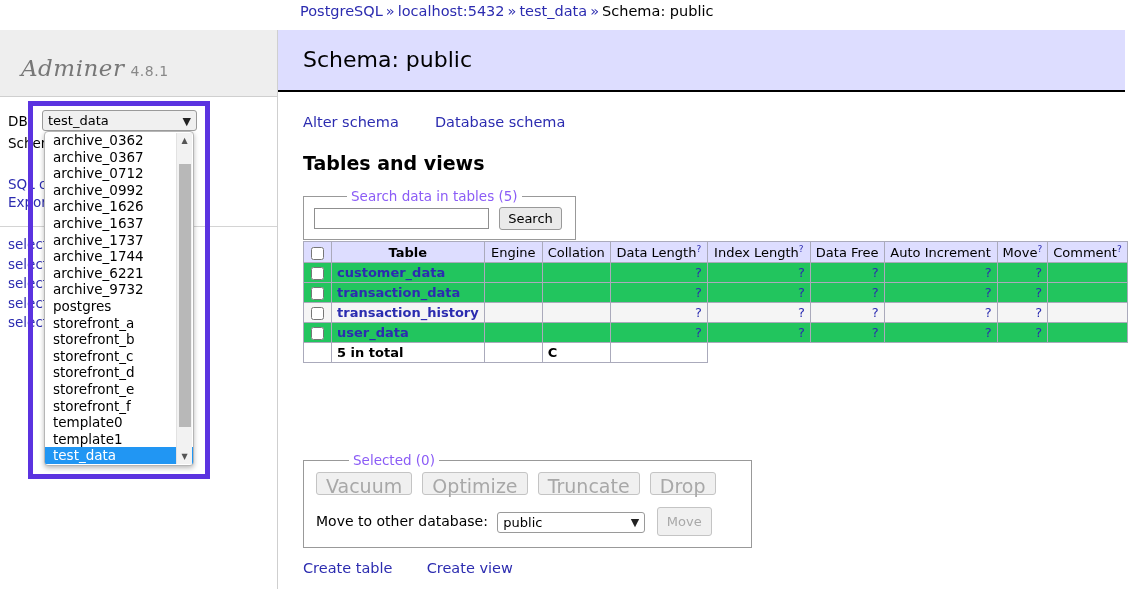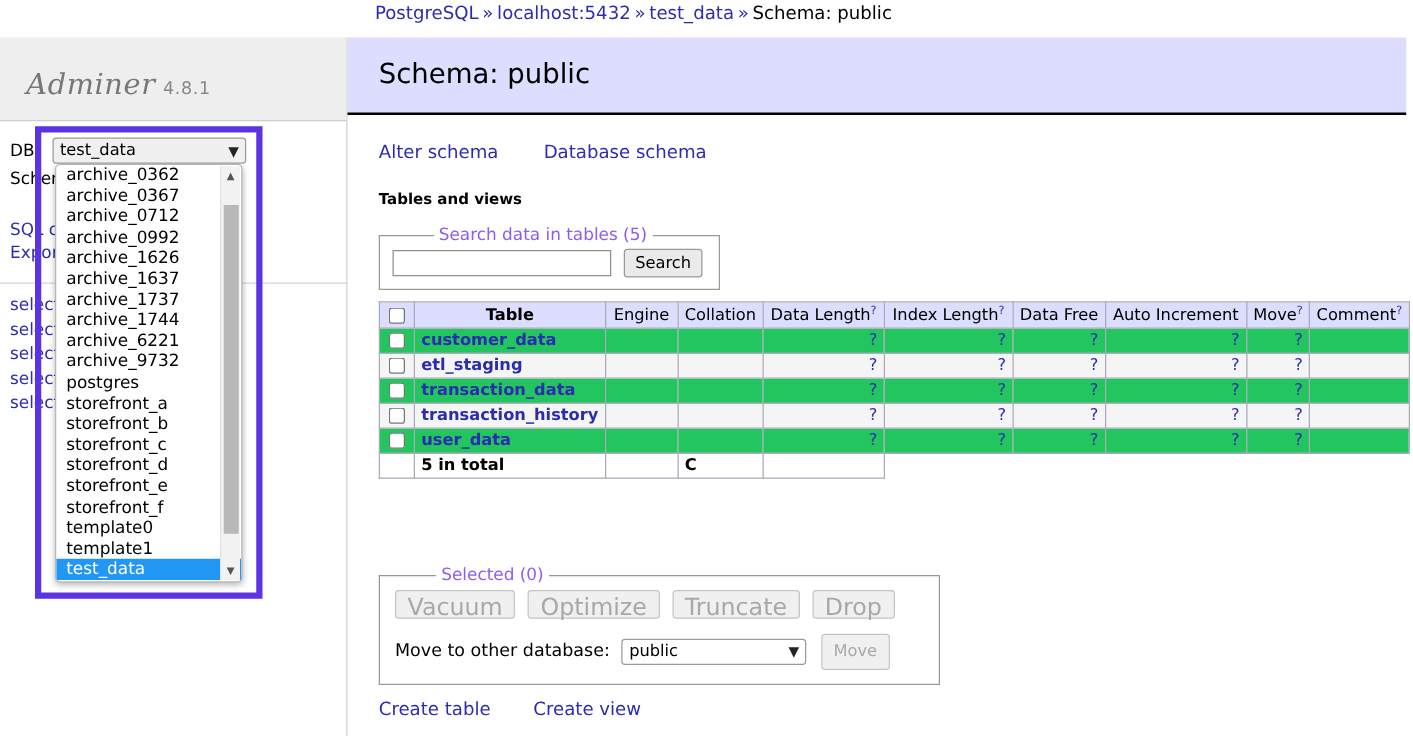--- a/index.html
+++ b/index.html
@@ -140,21 +140,21 @@
   }
   #page-title {
     position: absolute; left: 25px; top: 17px;
     font-size: 22px; color: #000;
   }
   #links-row { margin: 22px 0 0 25px; }
   #links-row a {
     color: #2c2cb0; text-decoration: none; font-size: 14.5px; margin-right: 32px;
   }
   #section-title {
-    margin: 22px 0 0 25px; font-size: 12px; font-weight: bold; color: #000;
+    margin: 22px 0 0 25px; font-size: 19px; font-weight: bold; color: #000;
   }
 
   fieldset {
     border: 1px solid #999; margin: 0; padding: 0;
   }
   legend { font-size: 13.5px; color: #8b5cf6; padding: 0 4px; margin-left: 33px; }
 
   #search-fs {
     margin: 14px 0 0 25px; width: 253px; padding: 3px 8px 9px 10px;
   }
@@ -345,32 +345,20 @@
         <th><span>Data Free</span></th>
         <th><span>Auto Increment</span></th>
         <th><span>Move</span><sup>?</sup></th>
         <th><span>Comment</span><sup>?</sup></th>
       </tr>
     </thead>
     <tbody id="tbl-body">
         <tr>
           <td class="c-check"><input type="checkbox" style=""></td>
           <td class="c-name"><a href="#">customer_data</a></td>
-          <td class="c-engine"></td>
-          <td class="c-coll"></td>
-          <td class="c-dl num">?</td>
-          <td class="c-il num">?</td>
-          <td class="c-df num">?</td>
-          <td class="c-ai num">?</td>
-          <td class="c-rows num">?</td>
-          <td class="c-comment"></td>
-        </tr>
-        <tr class="alt">
-          <td class="c-check"><input type="checkbox" style=""></td>
-          <td class="c-name"><a href="#">etl_staging</a></td>
           <td class="c-engine"></td>
           <td class="c-coll"></td>
           <td class="c-dl num">?</td>
           <td class="c-il num">?</td>
           <td class="c-df num">?</td>
           <td class="c-ai num">?</td>
           <td class="c-rows num">?</td>
           <td class="c-comment"></td>
         </tr>
         <tr>

